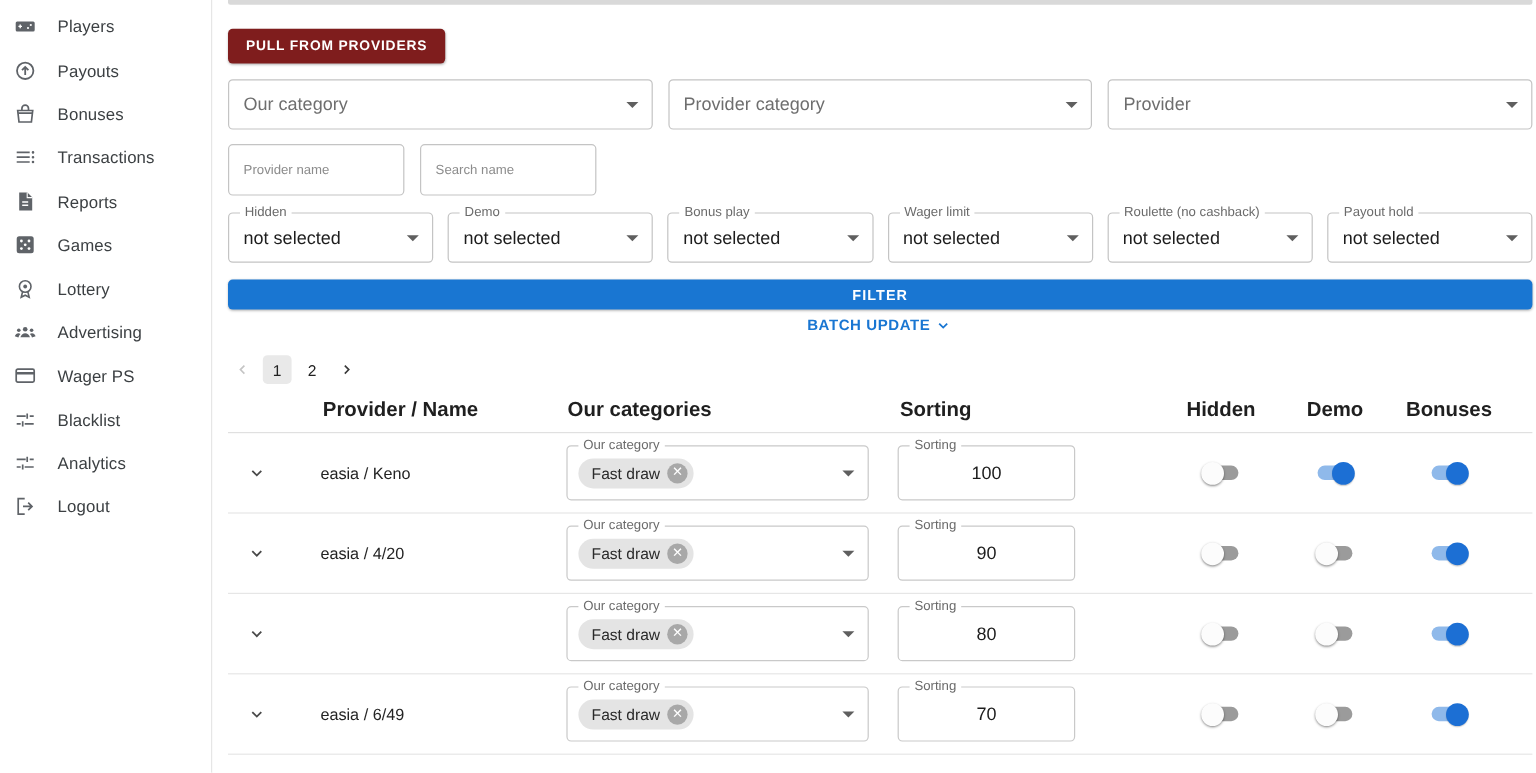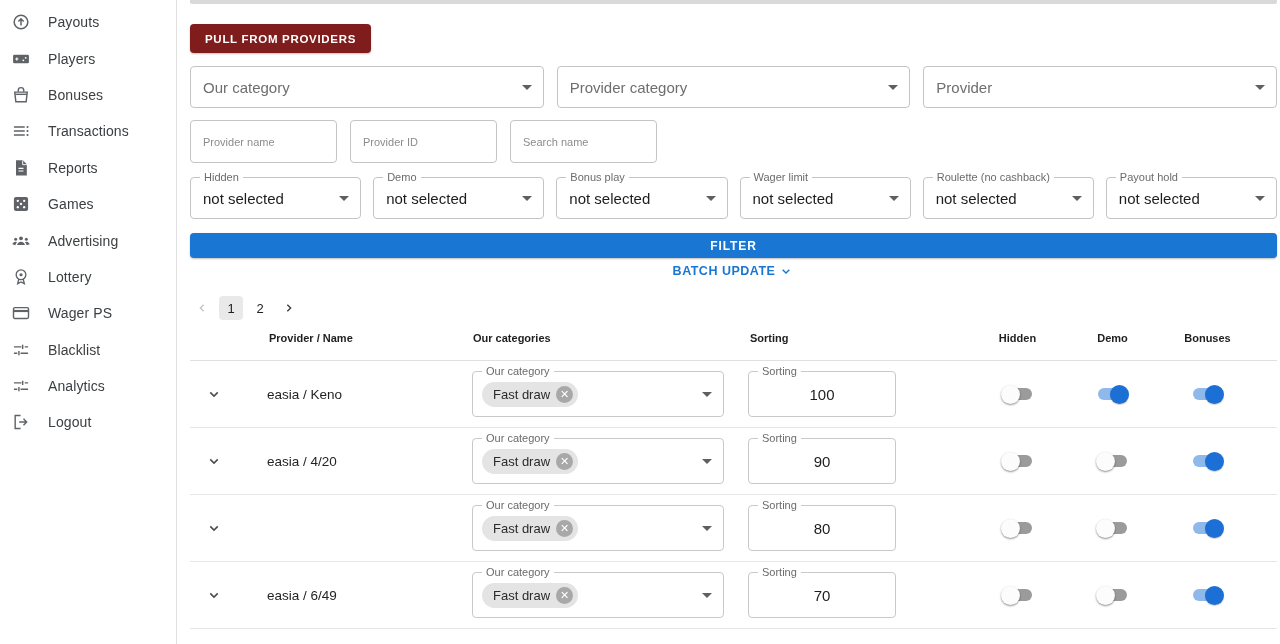--- a/index.html
+++ b/index.html
@@ -56,21 +56,21 @@
   .pagination { margin-top:17px; display:flex; align-items:center; gap:5px; }
   .pg-btn { min-width:24px; height:24px; display:flex; align-items:center; justify-content:center;
             font-size:13px; color:#212121; border-radius:4px; cursor:pointer; }
   .pg-btn.selected { background:#e9e9e9; }
   .pg-nav svg { width:16px; height:16px; }
 
   
   .grid-row { display:grid; grid-template-columns:46px 236px 276px 158px 64px 95px 95px 95px 1fr;
               align-items:center; }
   .thead { margin-top:12px; height:29px; border-bottom:1px solid #e0e0e0;
-           font-size:11px; font-weight:bold; color:#1f1f1f; align-items:start; }
+           font-size:17px; font-weight:bold; color:#1f1f1f; align-items:start; }
   .h-name   { grid-column:2; padding-left:33px; }
   .h-cat    { grid-column:3; padding-left:1px; }
   .h-sort   { grid-column:4; padding-left:2px; }
   .h-hidden { grid-column:6; text-align:center; }
   .h-demo   { grid-column:7; text-align:center; }
   .h-bonus  { grid-column:8; text-align:center; }
 
   .trow { height:67px; border-bottom:1px solid #e6e6e6; }
   .c-expand { grid-column:1; padding-left:15px; display:flex; cursor:pointer; }
   .c-expand svg { width:18px; height:18px; }
@@ -104,37 +104,37 @@
   .switch.on .thumb { left:14px; background:#1c6fd4; box-shadow:0 1px 1px rgba(0,0,0,.2); }
 </style>
 </head>
 <body>
 
 <div class="app">
 
   <nav class="sidebar">
     <div class="side-item">
       <span class="side-icon">
-          <svg viewBox="0 0 24 24" fill="none" stroke="currentColor" stroke-width="1.8">
-            <circle cx="12" cy="12" r="8.2"></circle>
-            <path d="M12 16.2v-7M8.8 11.4L12 8.2l3.2 3.2"></path>
-          </svg>
-        </span>
-      <span class="side-label">Payouts</span>
-    </div>
-    <div class="side-item">
-      <span class="side-icon">
           <svg viewBox="0 0 24 24" fill="currentColor">
             <rect x="2.5" y="7" width="19" height="10" rx="1.5"></rect>
             <path d="M7 10.2v3.6M5.2 12h3.6" stroke="#fff" stroke-width="1.4" fill="none"></path>
             <circle cx="14.8" cy="13.6" r="1.1" fill="#fff"></circle>
             <circle cx="17.6" cy="10.6" r="1.1" fill="#fff"></circle>
           </svg>
         </span>
       <span class="side-label">Players</span>
+    </div>
+    <div class="side-item">
+      <span class="side-icon">
+          <svg viewBox="0 0 24 24" fill="none" stroke="currentColor" stroke-width="1.8">
+            <circle cx="12" cy="12" r="8.2"></circle>
+            <path d="M12 16.2v-7M8.8 11.4L12 8.2l3.2 3.2"></path>
+          </svg>
+        </span>
+      <span class="side-label">Payouts</span>
     </div>
     <div class="side-item">
       <span class="side-icon">
           <svg viewBox="0 0 24 24" fill="none" stroke="currentColor" stroke-width="1.7">
             <path d="M4.5 8.5h15L18.2 20H5.8L4.5 8.5z"></path>
             <path d="M8.7 8.2V6.4a3.3 3.3 0 016.6 0v1.8"></path>
             <path d="M5 11.2h14"></path>
           </svg>
         </span>
       <span class="side-label">Bonuses</span>
@@ -168,43 +168,43 @@
               <circle cx="12" cy="12" r="1.4"></circle>
               <circle cx="8.2" cy="15.8" r="1.4"></circle>
               <circle cx="15.8" cy="15.8" r="1.4"></circle>
             </g>
           </svg>
         </span>
       <span class="side-label">Games</span>
     </div>
     <div class="side-item">
       <span class="side-icon">
+          <svg viewBox="0 0 24 24" fill="none" stroke="currentColor" stroke-width="1.6">
+            <circle cx="12" cy="9.3" r="5.8"></circle>
+            <circle cx="12" cy="9.3" r="1.9" fill="currentColor" stroke="none"></circle>
+            <path d="M9.4 14.4L8 20l4-2 4 2-1.4-5.6"></path>
+          </svg>
+        </span>
+      <span class="side-label">Lottery</span>
+    </div>
+    <div class="side-item">
+      <span class="side-icon">
           <svg viewBox="0 0 24 24" fill="currentColor">
             <circle cx="12" cy="8.8" r="2.3"></circle>
             <circle cx="5.6" cy="9.8" r="1.8"></circle>
             <circle cx="18.4" cy="9.8" r="1.8"></circle>
             <path d="M7.2 16.8c.9-2.5 2.7-3.9 4.8-3.9s3.9 1.4 4.8 3.9z"></path>
             <path d="M1.6 15.8c.7-1.9 2-3 3.6-3 .8 0 1.5.3 2.1.8-1 .9-1.7 2-2.1 3.4z"></path>
             <path d="M22.4 15.8c-.7-1.9-2-3-3.6-3-.8 0-1.5.3-2.1.8 1 .9 1.7 2 2.1 3.4z"></path>
           </svg>
         </span>
       <span class="side-label">Advertising</span>
     </div>
     <div class="side-item">
       <span class="side-icon">
-          <svg viewBox="0 0 24 24" fill="none" stroke="currentColor" stroke-width="1.6">
-            <circle cx="12" cy="9.3" r="5.8"></circle>
-            <circle cx="12" cy="9.3" r="1.9" fill="currentColor" stroke="none"></circle>
-            <path d="M9.4 14.4L8 20l4-2 4 2-1.4-5.6"></path>
-          </svg>
-        </span>
-      <span class="side-label">Lottery</span>
-    </div>
-    <div class="side-item">
-      <span class="side-icon">
           <svg viewBox="0 0 24 24" fill="none" stroke="currentColor" stroke-width="1.7">
             <rect x="3" y="5.5" width="18" height="13" rx="1.6"></rect>
             <path d="M3 9.6h18" stroke-width="2.6"></path>
           </svg>
         </span>
       <span class="side-label">Wager PS</span>
     </div>
     <div class="side-item">
       <span class="side-icon">
           <svg viewBox="0 0 24 24" fill="none" stroke="currentColor" stroke-width="1.7">
@@ -251,21 +251,20 @@
       </div>
       <div class="o-select">
         <span class="ph">Provider</span>
         <span class="caret"></span>
       </div>
     </div>
 
     
     <div class="row-inputs">
       <input class="t-input" type="text" placeholder="Provider name" style="">
-      <input class="t-input" type="text" placeholder="Provider ID" style="">
       <input class="t-input" type="text" placeholder="Search name" style="">
     </div>
 
     
     <div class="row-dropdowns">
       <div class="l-select">
         <span class="notch">Hidden</span>
         <span class="val">not selected</span>
         <span class="caret"></span>
       </div>

